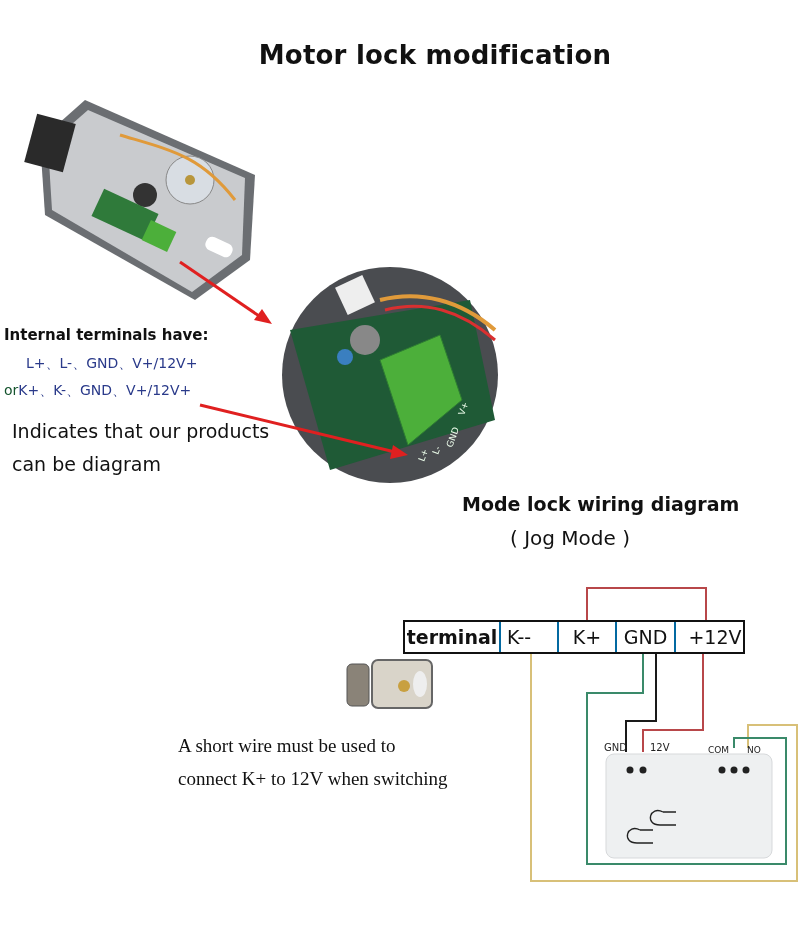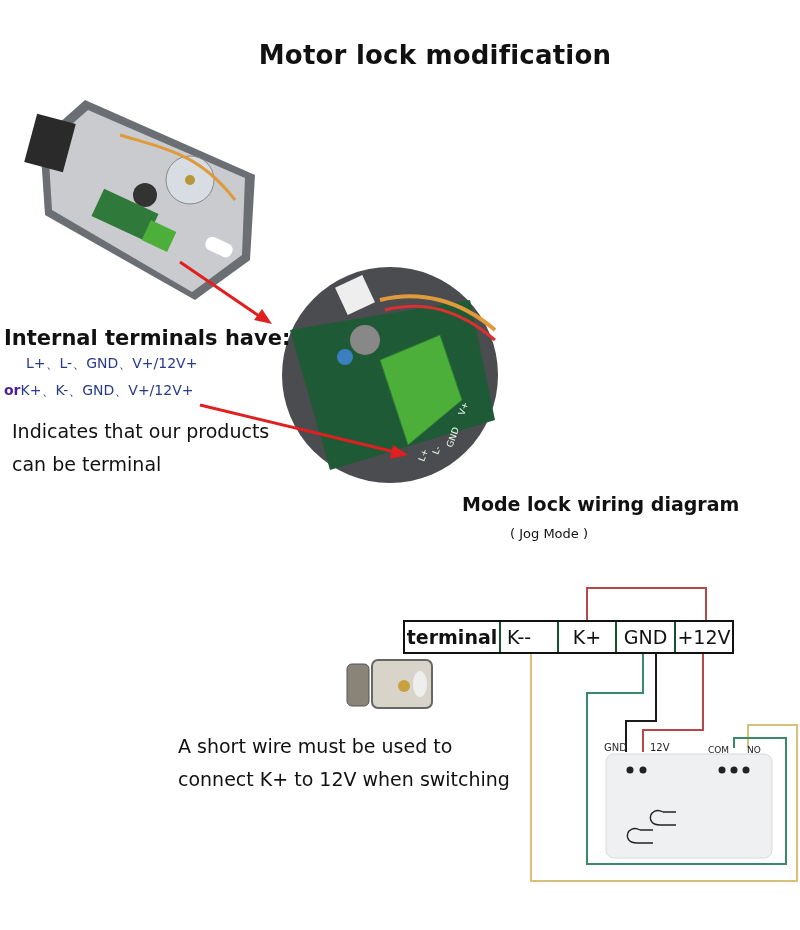--- a/index.html
+++ b/index.html
@@ -1,34 +1,34 @@
 <!DOCTYPE html>
 <html><head>
 <meta charset="utf-8">
 <style>
   html, body { margin:0; padding:0; background:#ffffff; }
   body { width:800px; height:930px; position:relative; overflow:hidden; font-family:"DejaVu Sans", sans-serif; color:#111; }
   .abs { position:absolute; }
   .title { left:0; width:870px; top:40px; text-align:center; font-size:26px; font-weight:bold; letter-spacing:0.2px; }
-  .lbl-terminals { left:4px; top:326px; font-size:21px; font-weight:bold; }
+  .lbl-terminals { left:4px; top:326px; font-size:15px; font-weight:bold; }
   .blue { color:#2a3a8a; font-size:14px; }
   .line1 { left:26px; top:355px; }
   .line2 { left:4px; top:382px; }
-  .line2 .or { color:#4c1d95;font-weight:bold; }
+  .line2 .or { color:#14532d; }
   .desc { left:12px; font-size:19px; color:#111; }
   .desc1 { top:420px; }
   .desc2 { top:453px; }
   .wiring-title { left:462px; top:493px; font-size:19px; font-weight:bold; }
-  .jog { left:510px; top:526px; font-size:13px; }
-  .note { left:178px; font-size:19px; }
+  .jog { left:510px; top:526px; font-size:20px; }
+  .note { left:178px; font-size:19px;font-family:Liberation Serif, serif; }
   .note1 { top:735px; }
   .note2 { top:768px; }
   .term-table { left:403px; top:620px; height:30px; border:2px solid #111; display:flex; background:#fff; }
-  .term-table div { border-right:2px solid #14532d; font-size:19px; line-height:30px; text-align:center; }
-  .term-table div:last-child { border-right:none; }
+  .term-table div { border-right:2px solid #0369a1; font-size:19px; line-height:30px; text-align:center; }
+  .term-table div:last-child { border-right:none;padding-left:11px; }
   .c0 { width:94px; font-weight:bold; }
   .c1 { width:58px; text-align:left !important; padding-left:6px; box-sizing:border-box; }
   .c2 { width:56px; }
   .c3 { width:57px; }
   .c4 { width:56px; }
   svg { position:absolute; left:0; top:0; }
 </style>
 </head>
 <body>
 
@@ -104,21 +104,21 @@
     <ellipse cx="420" cy="684" rx="7" ry="13" fill="#eeeeee"></ellipse>
   </g>
 </svg>
 
 <div class="abs title">Motor lock modification</div>
 
 <div class="abs lbl-terminals">Internal terminals have:</div>
 <div class="abs blue line1">L+、L-、GND、V+/12V+</div>
 <div class="abs blue line2"><span class="or">or</span><span>K+、K-、GND、V+/12V+</span></div>
 <div class="abs desc desc1">Indicates that our products</div>
-<div class="abs desc desc2">can be terminal</div>
+<div class="abs desc desc2">can be diagram</div>
 
 <div class="abs wiring-title">Mode lock wiring diagram</div>
 <div class="abs jog">( Jog Mode )</div>
 
 <div class="abs term-table">
   <div class="c0">terminal</div>
   <div class="c1">K--</div>
   <div class="c2">K+</div>
   <div class="c3">GND</div>
   <div class="c4">+12V</div>

